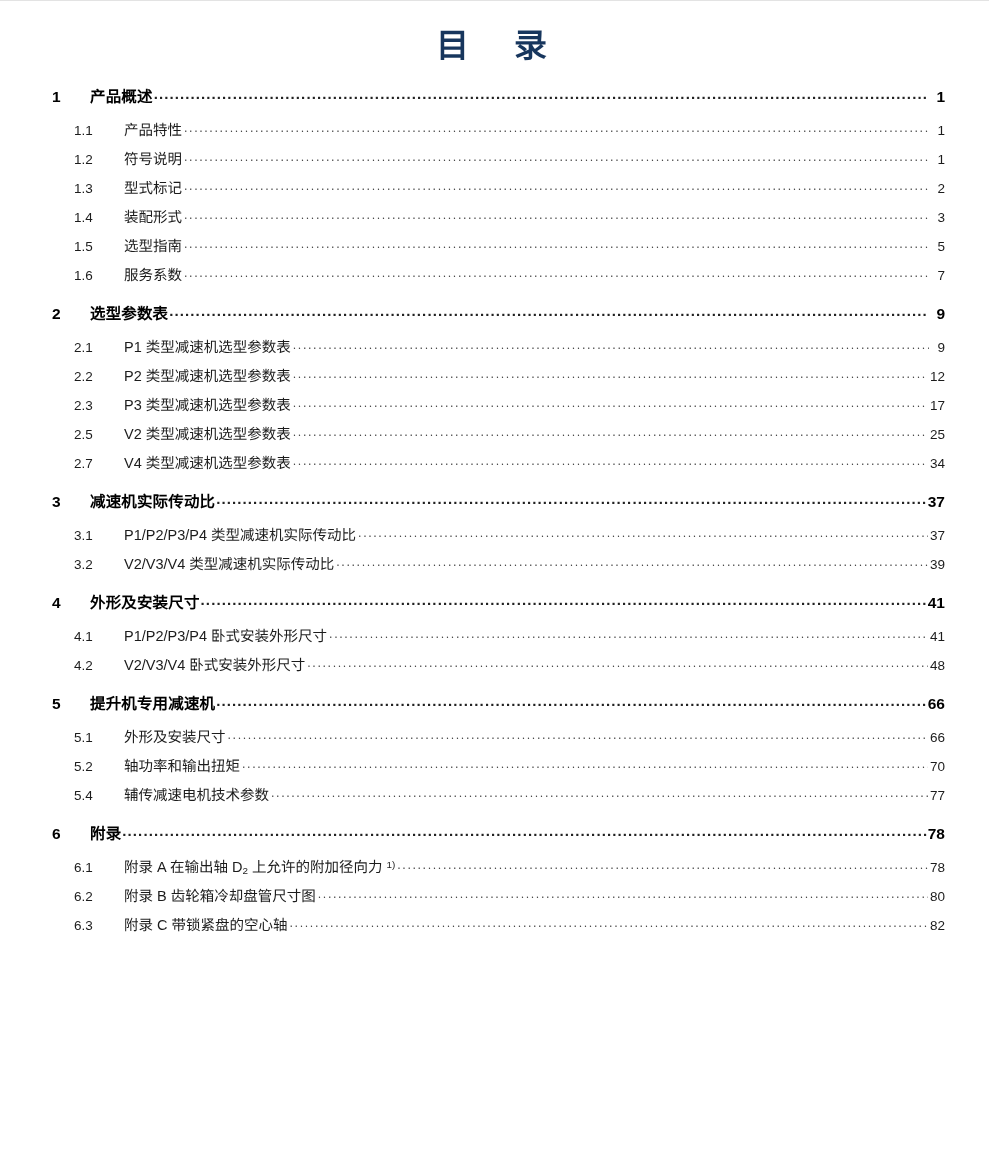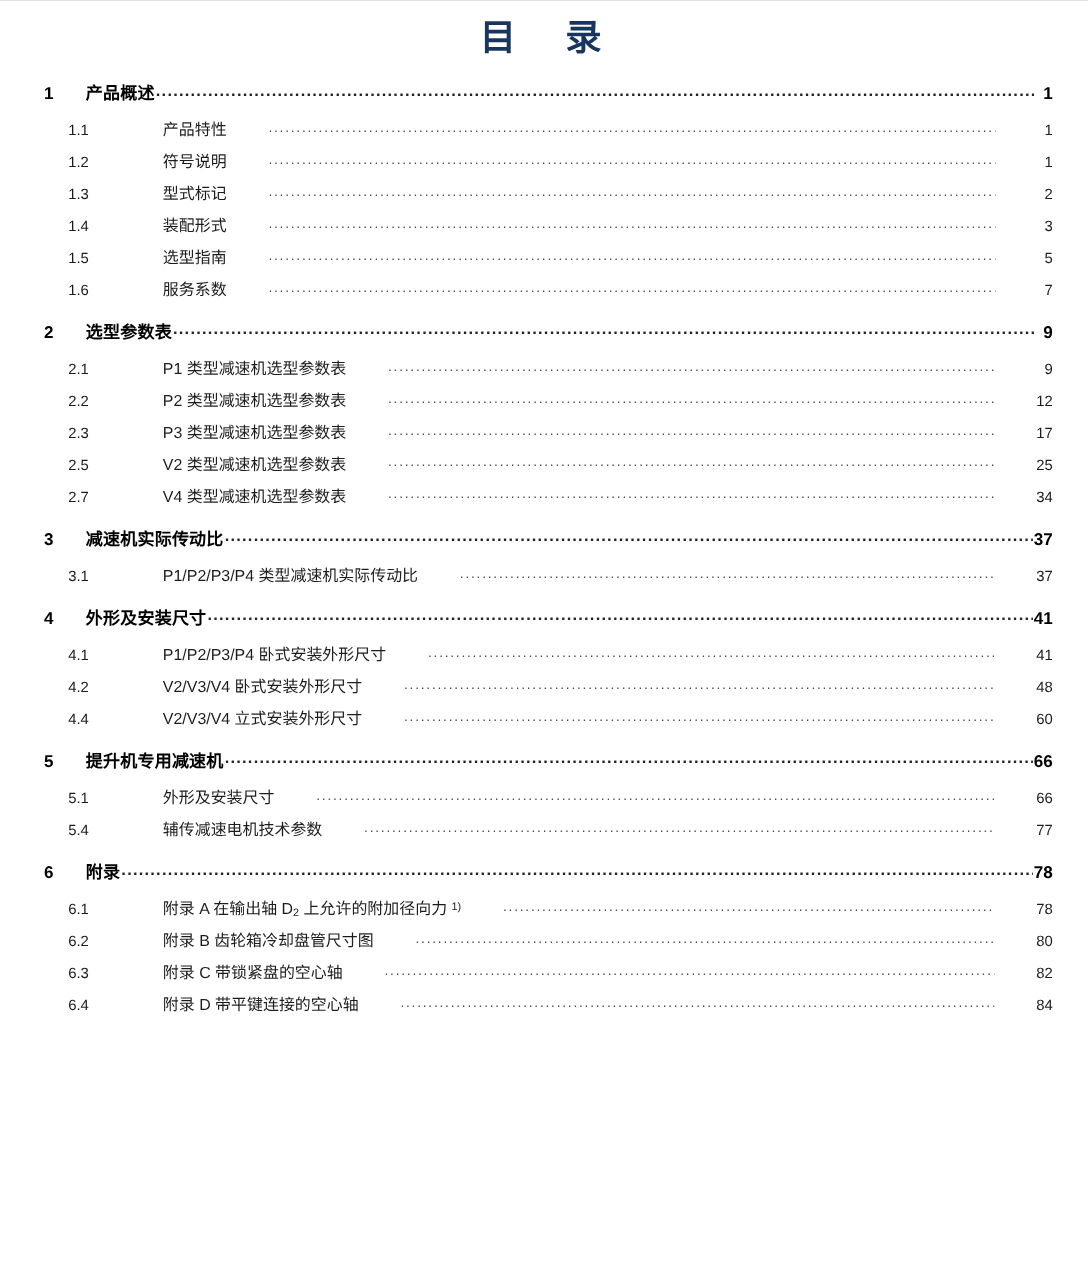--- a/index.html
+++ b/index.html
@@ -25,21 +25,21 @@
     width: 989px;
     height: 1px;
     background: #e3e3e3;
   }
 
   .page {
     position: relative;
     width: 989px;
     height: 1163px;
     box-sizing: border-box;
-    padding: 0;
+    padding: 12px;
   }
 
   
   .toc-title {
     text-align: center;
     color: #17365d;
     font-size: 33px;
     font-weight: bold;
     letter-spacing: 0.18em;
     line-height: 1;
@@ -102,21 +102,20 @@
     min-width: 16px;
   }
 
   
   .lvl2 {
     font-weight: normal;
     font-size: 14.5px;
     color: #1c1c1c;
     padding: 0 32px 0 62px;
     height: 29px;
-    gap: 36px;
   }
   .lvl2 .num {
     width: 50px;
     flex: 0 0 50px;
     text-align: left;
     font-size: 13.5px;
   }
   .lvl2 .label {
     flex: 0 0 auto;
   }
@@ -240,57 +239,63 @@
         <span class="label">减速机实际传动比</span>
         <span class="leader"></span>
         <span class="pageno">37</span>
       </li>
       <li class="toc-entry lvl2 first-sub">
         <span class="num">3.1</span>
         <span class="label">P1/P2/P3/P4 类型减速机实际传动比</span>
         <span class="leader"></span>
         <span class="pageno">37</span>
       </li>
+      <li class="toc-entry lvl2">
+        <span class="num">3.2</span>
+        <span class="label">V2/V3/V4 类型减速机实际传动比</span>
+        <span class="leader"></span>
+        <span class="pageno">39</span>
+      </li>
       <li class="toc-entry lvl1">
         <span class="num">4</span>
         <span class="label">外形及安装尺寸</span>
         <span class="leader"></span>
         <span class="pageno">41</span>
       </li>
       <li class="toc-entry lvl2 first-sub">
         <span class="num">4.1</span>
         <span class="label">P1/P2/P3/P4 卧式安装外形尺寸</span>
         <span class="leader"></span>
         <span class="pageno">41</span>
       </li>
       <li class="toc-entry lvl2">
         <span class="num">4.2</span>
         <span class="label">V2/V3/V4 卧式安装外形尺寸</span>
         <span class="leader"></span>
         <span class="pageno">48</span>
       </li>
-      <li class="toc-entry lvl2">
-        <span class="num">4.4</span>
-        <span class="label">V2/V3/V4 立式安装外形尺寸</span>
-        <span class="leader"></span>
-        <span class="pageno">60</span>
-      </li>
       <li class="toc-entry lvl1">
         <span class="num">5</span>
         <span class="label">提升机专用减速机</span>
         <span class="leader"></span>
         <span class="pageno">66</span>
       </li>
       <li class="toc-entry lvl2 first-sub">
         <span class="num">5.1</span>
         <span class="label">外形及安装尺寸</span>
         <span class="leader"></span>
         <span class="pageno">66</span>
       </li>
       <li class="toc-entry lvl2">
+        <span class="num">5.2</span>
+        <span class="label">轴功率和输出扭矩</span>
+        <span class="leader"></span>
+        <span class="pageno">70</span>
+      </li>
+      <li class="toc-entry lvl2">
         <span class="num">5.4</span>
         <span class="label">辅传减速电机技术参数</span>
         <span class="leader"></span>
         <span class="pageno">77</span>
       </li>
       <li class="toc-entry lvl1">
         <span class="num">6</span>
         <span class="label">附录</span>
         <span class="leader"></span>
         <span class="pageno">78</span>
@@ -306,20 +311,14 @@
         <span class="label">附录 B 齿轮箱冷却盘管尺寸图</span>
         <span class="leader"></span>
         <span class="pageno">80</span>
       </li>
       <li class="toc-entry lvl2">
         <span class="num">6.3</span>
         <span class="label">附录 C 带锁紧盘的空心轴</span>
         <span class="leader"></span>
         <span class="pageno">82</span>
       </li>
-      <li class="toc-entry lvl2">
-        <span class="num">6.4</span>
-        <span class="label">附录 D 带平键连接的空心轴</span>
-        <span class="leader"></span>
-        <span class="pageno">84</span>
-      </li>
     </ul>
 </div>
 
 </body></html>

